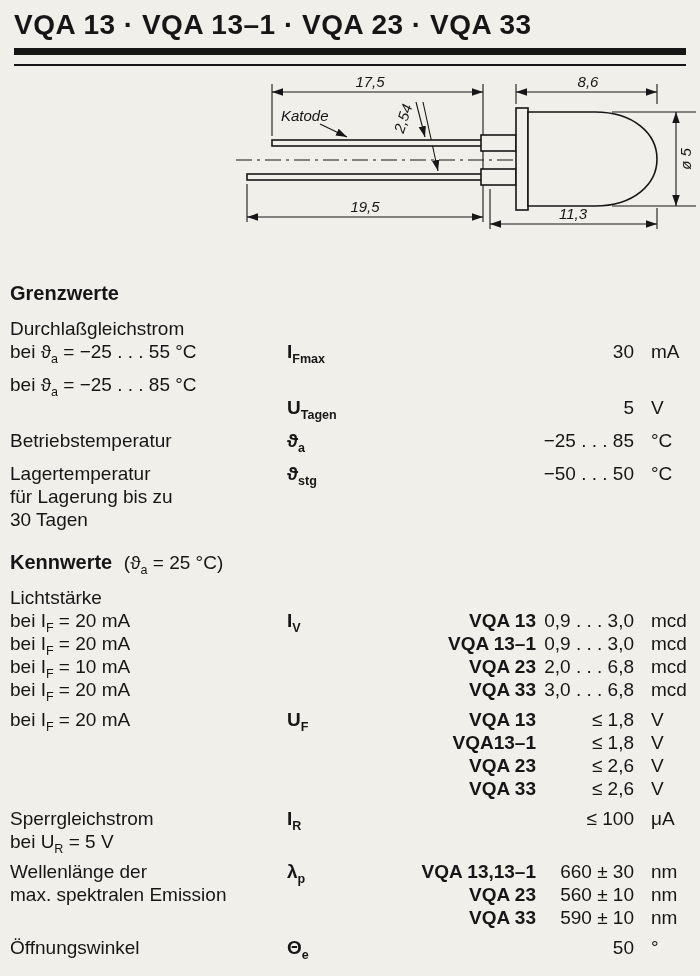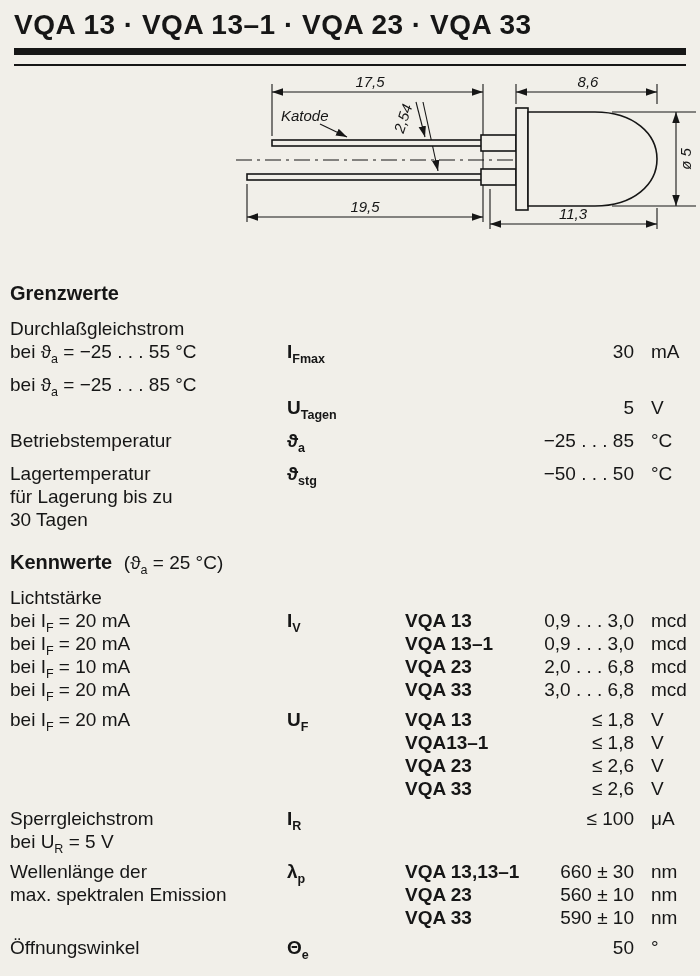--- a/index.html
+++ b/index.html
@@ -39,21 +39,21 @@
   }
   .sec-grenz .row { margin-bottom:10px; }
   .sec-kenn  .row { margin-bottom:7px; }
   .line, .entry, .col-symbol { line-height:23px; }
   .col-symbol { font-weight:700; }
   .col-entries { display:block; }
   .entry {
     display:grid;
     grid-template-columns:131px 1fr 60px;
   }
-  .etype { font-weight:700; }
+  .etype { font-weight:700;text-align:right; }
   .evalue { text-align:right; }
   .eunit { padding-left:17px; }
   .o1 > .col-symbol, .o1 > .col-entries { padding-top:23px; }
   sub { font-size:0.66em; line-height:0; }
 </style>
 </head>
 <body>
 
 <div class="page">
 

